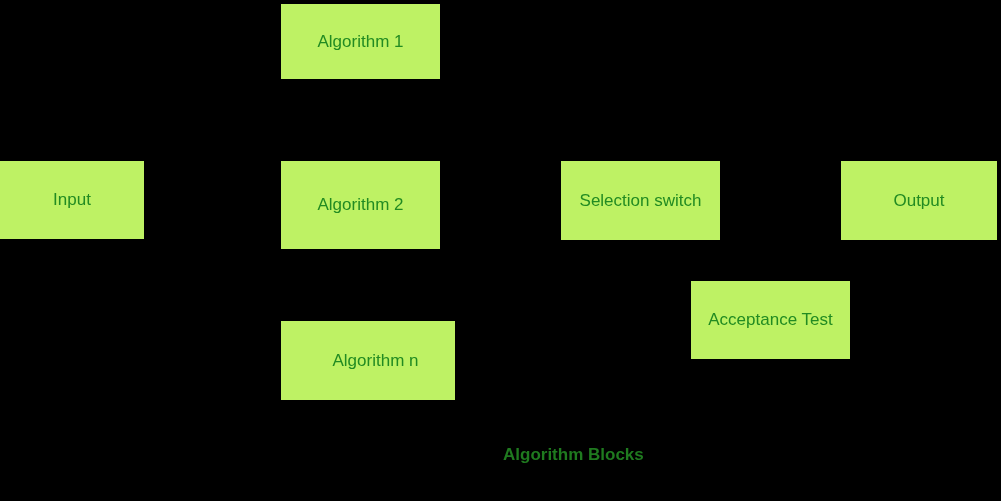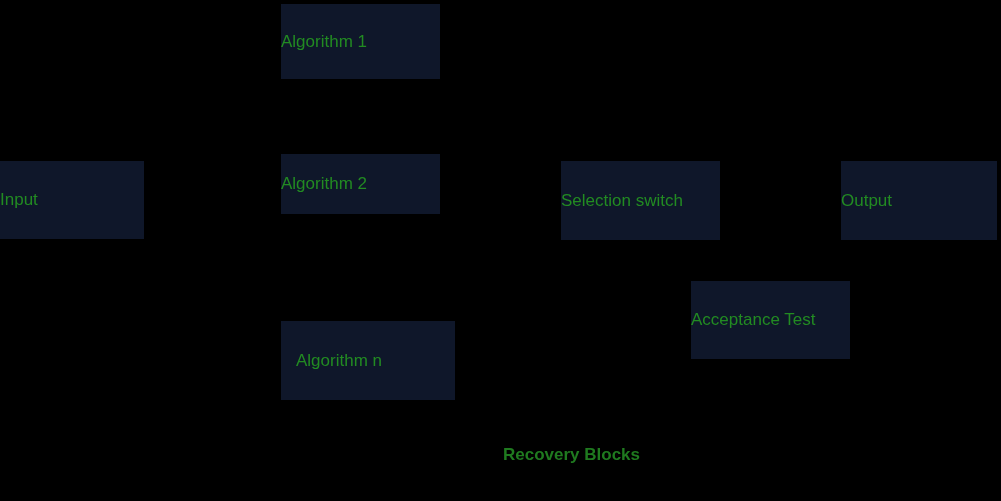--- a/index.html
+++ b/index.html
@@ -10,33 +10,33 @@
   .canvas {
     position: relative;
     width: 1001px;
     height: 501px;
     background: #000000;
     overflow: hidden;
     font-family: "Liberation Sans", sans-serif;
   }
   .node {
     position: absolute;
-    background: #0f172a;
+    background: #bef264;
     display: flex;
     align-items: center;
-    justify-content: flex-start;
+    justify-content: center;
     color: #228B22;
     font-size: 17px;
     font-weight: 400;
     white-space: nowrap;
   }
   
   .n-input            { left: 0px;   top: 161px; width: 144px; height: 78px; }
   .n-algorithm-1      { left: 281px; top: 4px;   width: 159px; height: 75px; }
-  .n-algorithm-2      { left: 281px; top: 154px; width: 159px; height: 60px; }
+  .n-algorithm-2      { left: 281px; top: 161px; width: 159px; height: 88px; }
   .n-algorithm-n      { left: 281px; top: 321px; width: 159px; height: 79px; padding-left: 15px; }
   .n-selection-switch { left: 561px; top: 161px; width: 159px; height: 79px; }
   .n-acceptance-test  { left: 681px; top: 281px; width: 159px; height: 78px; margin-left: 10px; }
   .n-output           { left: 841px; top: 161px; width: 156px; height: 79px; }
   .caption {
     position: absolute;
     left: 503px;
     top: 445px;
     color: #1f7a1f;
     font-size: 17px;
@@ -70,15 +70,15 @@
   </div>
 
   <div class="node n-acceptance-test">
     <span>Acceptance Test</span>
   </div>
 
   <div class="node n-output">
     <span>Output</span>
   </div>
 
-  <div class="caption">Recovery Blocks</div>
+  <div class="caption">Algorithm Blocks</div>
 
 </div>
 
 </body></html>

